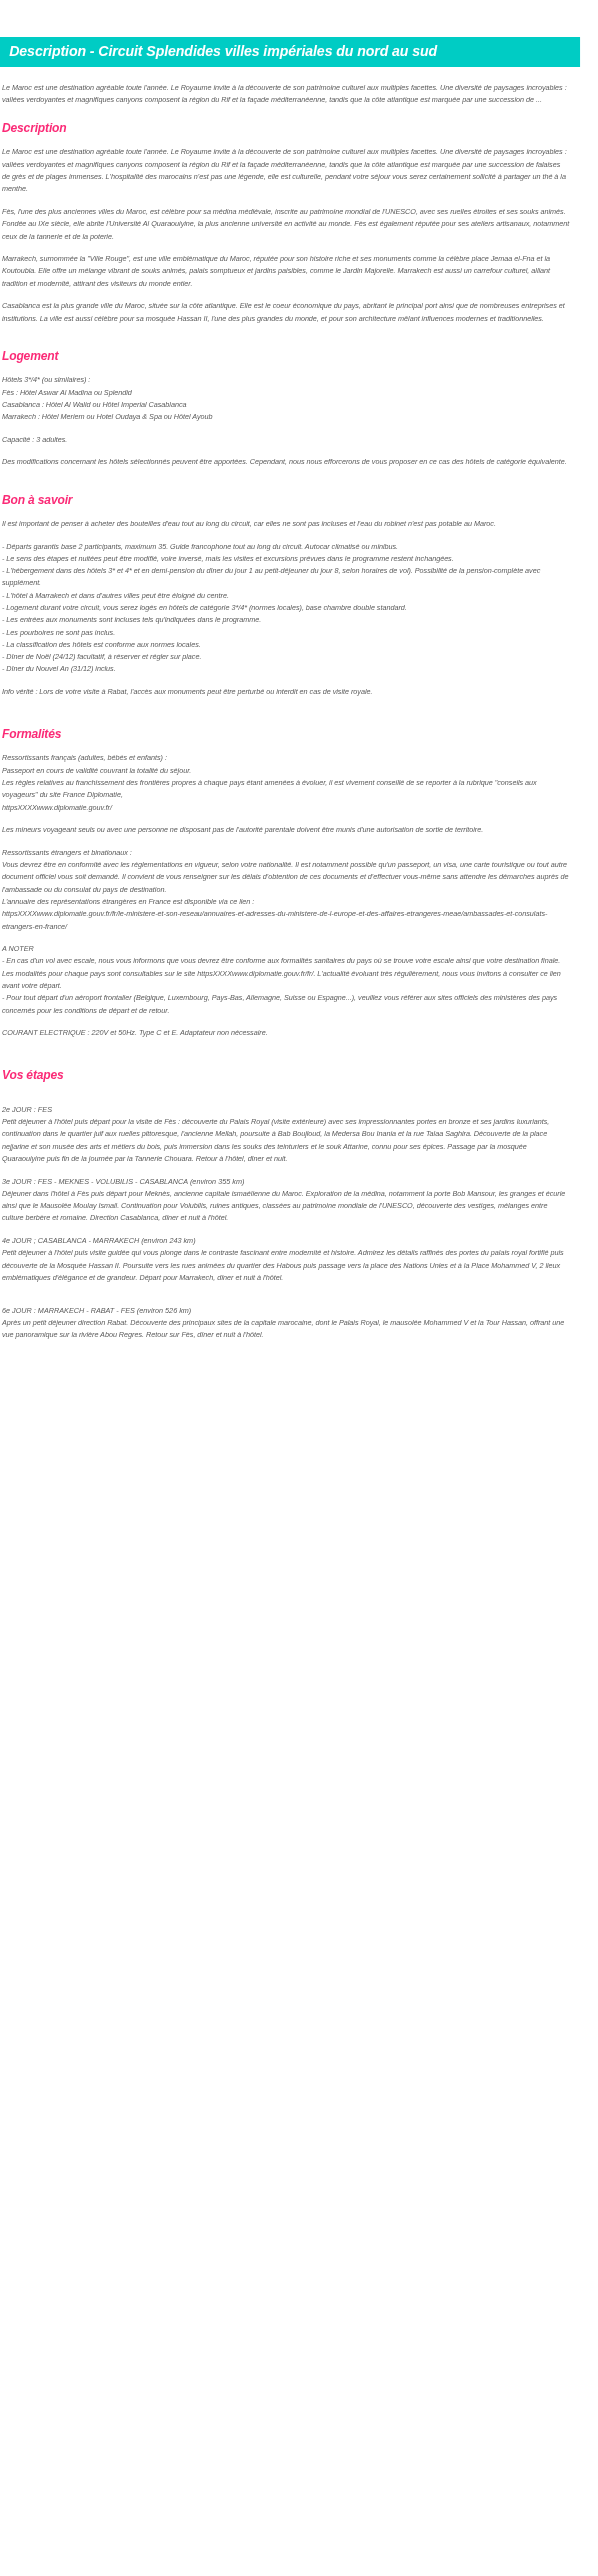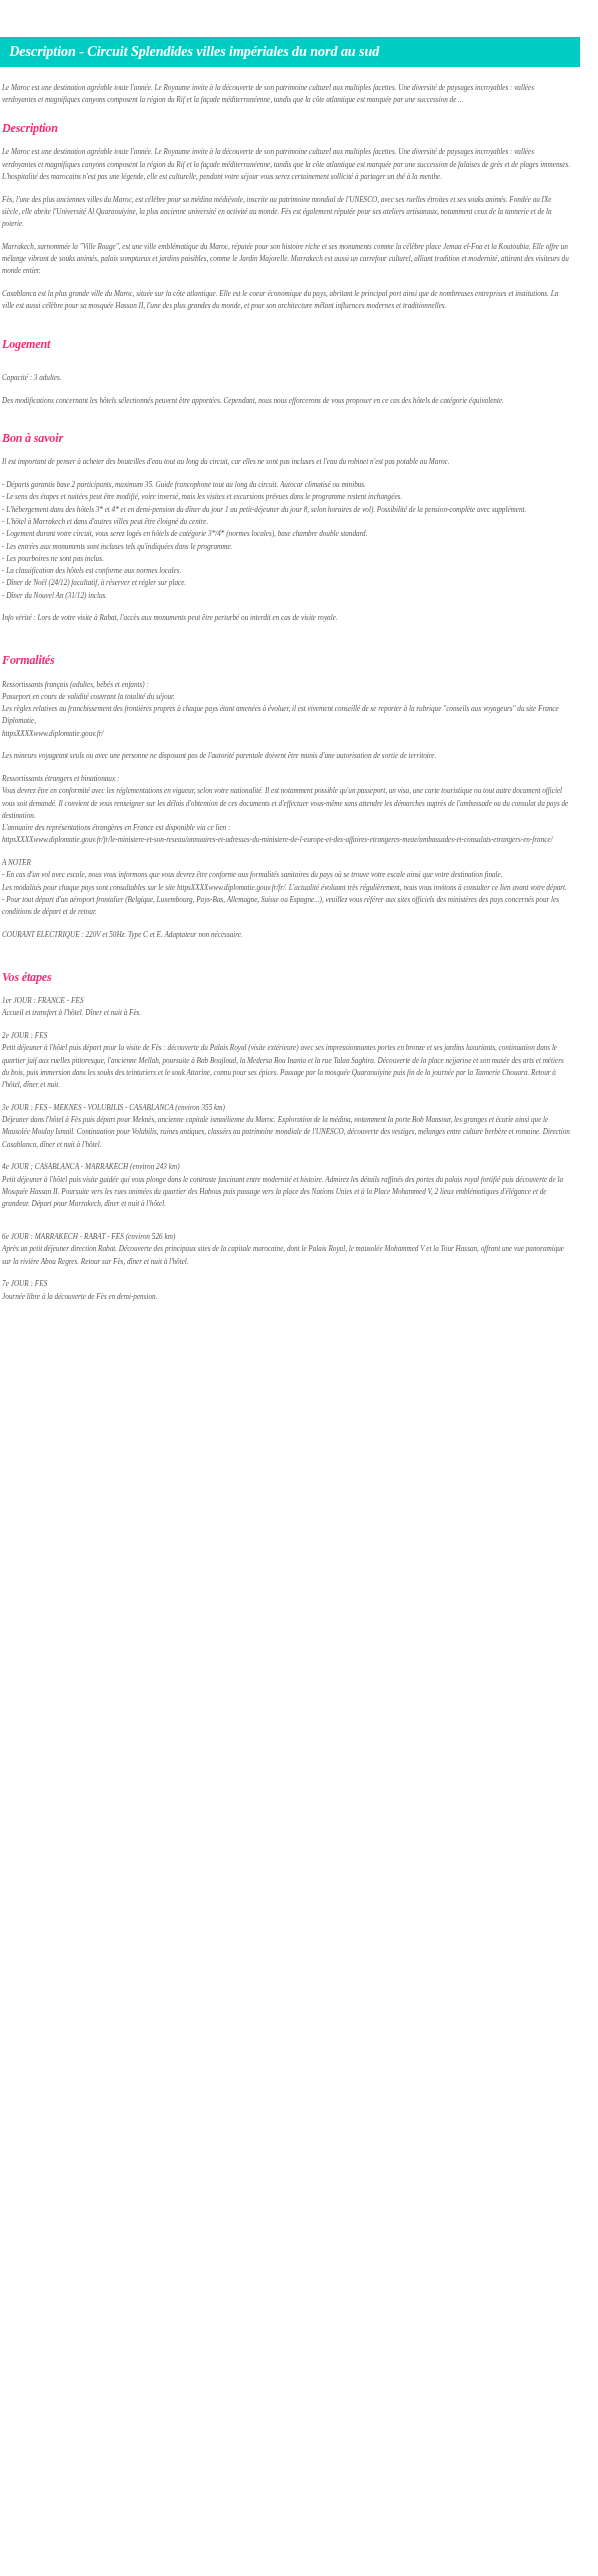--- a/index.html
+++ b/index.html
@@ -11,21 +11,20 @@
   body {
     width: 598px;
     font-family: "Liberation Sans", sans-serif;
     color: #555555;
   }
   .page {
     width: 598px;
     box-sizing: border-box;
     padding: 0;
     position: relative;
-    font-family: Liberation Serif, serif;
   }
   .top-spacer { height: 37px; }
 
   
   .banner {
     background: #00ccc4;
     color: #ffffff;
     font-style: italic;
     font-weight: bold;
     font-size: 14.6px;
@@ -121,20 +120,26 @@
     <div class="gap-s"></div>
     <p class="para">Marrakech, surnommée la "Ville Rouge", est une ville emblématique du Maroc, réputée pour son histoire riche et ses monuments comme la célèbre place Jemaa el-Fna et la Koutoubia. Elle offre un mélange vibrant de souks animés, palais somptueux et jardins paisibles, comme le Jardin Majorelle. Marrakech est aussi un carrefour culturel, alliant tradition et modernité, attirant des visiteurs du monde entier.</p>
     <div class="gap-s"></div>
     <p class="para">Casablanca est la plus grande ville du Maroc, située sur la côte atlantique. Elle est le coeur économique du pays, abritant le principal port ainsi que de nombreuses entreprises et institutions. La ville est aussi célèbre pour sa mosquée Hassan II, l'une des plus grandes du monde, et pour son architecture mêlant influences modernes et traditionnelles.</p>
 
     <div class="heading-gap-before"></div>
 
     <h2 class="section-title">Logement</h2>
     <div class="heading-gap-after"></div>
 
+    <div class="tight-lines">
+      <div>Hôtels 3*/4* (ou similaires) :</div>
+      <div>Fès : Hôtel Aswar Al Madina ou Splendid</div>
+      <div>Casablanca : Hôtel Al Walid ou Hôtel Imperial Casablanca</div>
+      <div>Marrakech : Hôtel Meriem ou Hotel Oudaya &amp; Spa ou Hôtel Ayoub</div>
+    </div>
 
     <div class="gap-s"></div>
     <p class="para">Capacité : 3 adultes.</p>
     <div class="gap-s"></div>
     <p class="para">Des modifications concernant les hôtels sélectionnés peuvent être apportées. Cependant, nous nous efforcerons de vous proposer en ce cas des hôtels de catégorie équivalente.</p>
 
     <div class="heading-gap-before"></div>
 
     <h2 class="section-title">Bon à savoir</h2>
     <div class="heading-gap-after"></div>
@@ -195,24 +200,20 @@
 
     <div class="gap-s"></div>
     <p class="para">COURANT ELECTRIQUE : 220V et 50Hz. Type C et E. Adaptateur non nécessaire.</p>
 
     <div class="heading-gap-before"></div>
     <div class="gap-xs"></div>
 
     <h2 class="section-title">Vos étapes</h2>
     <div class="heading-gap-after"></div>
 
-    <div>
-      <div class="day-title">1er JOUR : FRANCE - FES</div>
-      <p class="para">Accueil et transfert à l'hôtel. Dîner et nuit à Fès.</p>
-    </div>
     <div class="gap-s"></div>
 
     <div>
       <div class="day-title">2e JOUR : FES</div>
       <p class="para">Petit déjeuner à l'hôtel puis départ pour la visite de Fès : découverte du Palais Royal (visite extérieure) avec ses impressionnantes portes en bronze et ses jardins luxuriants, continuation dans le quartier juif aux ruelles pittoresque, l'ancienne Mellah, poursuite à Bab Boujloud, la Medersa Bou Inania et la rue Talaa Saghira. Découverte de la place nejjarine et son musée des arts et métiers du bois, puis immersion dans les souks des teinturiers et le souk Attarine, connu pour ses épices. Passage par la mosquée Quaraouiyine puis fin de la journée par la Tannerie Chouara. Retour à l'hôtel, dîner et nuit.</p>
     </div>
     <div class="gap-s"></div>
 
     <div>
       <div class="day-title">3e JOUR : FES - MEKNES - VOLUBILIS - CASABLANCA (environ 355 km)</div>
@@ -227,24 +228,20 @@
     <div class="gap-s"></div>
 
     <div class="gap-s"></div>
 
     <div>
       <div class="day-title">6e JOUR : MARRAKECH - RABAT - FES (environ 526 km)</div>
       <p class="para">Après un petit déjeuner direction Rabat. Découverte des principaux sites de la capitale marocaine, dont le Palais Royal, le mausolée Mohammed V et la Tour Hassan, offrant une vue panoramique sur la rivière Abou Regres. Retour sur Fès, dîner et nuit à l'hôtel.</p>
     </div>
     <div class="gap-s"></div>
 
-    <div>
-      <div class="day-title">7e JOUR : FES</div>
-      <p class="para">Journée libre à la découverte de Fès en demi-pension.</p>
-    </div>
     <div class="gap-s"></div>
 
 
     <div class="gap-l"></div>
 
   </div>
 </div>
 
 
 </body></html>

